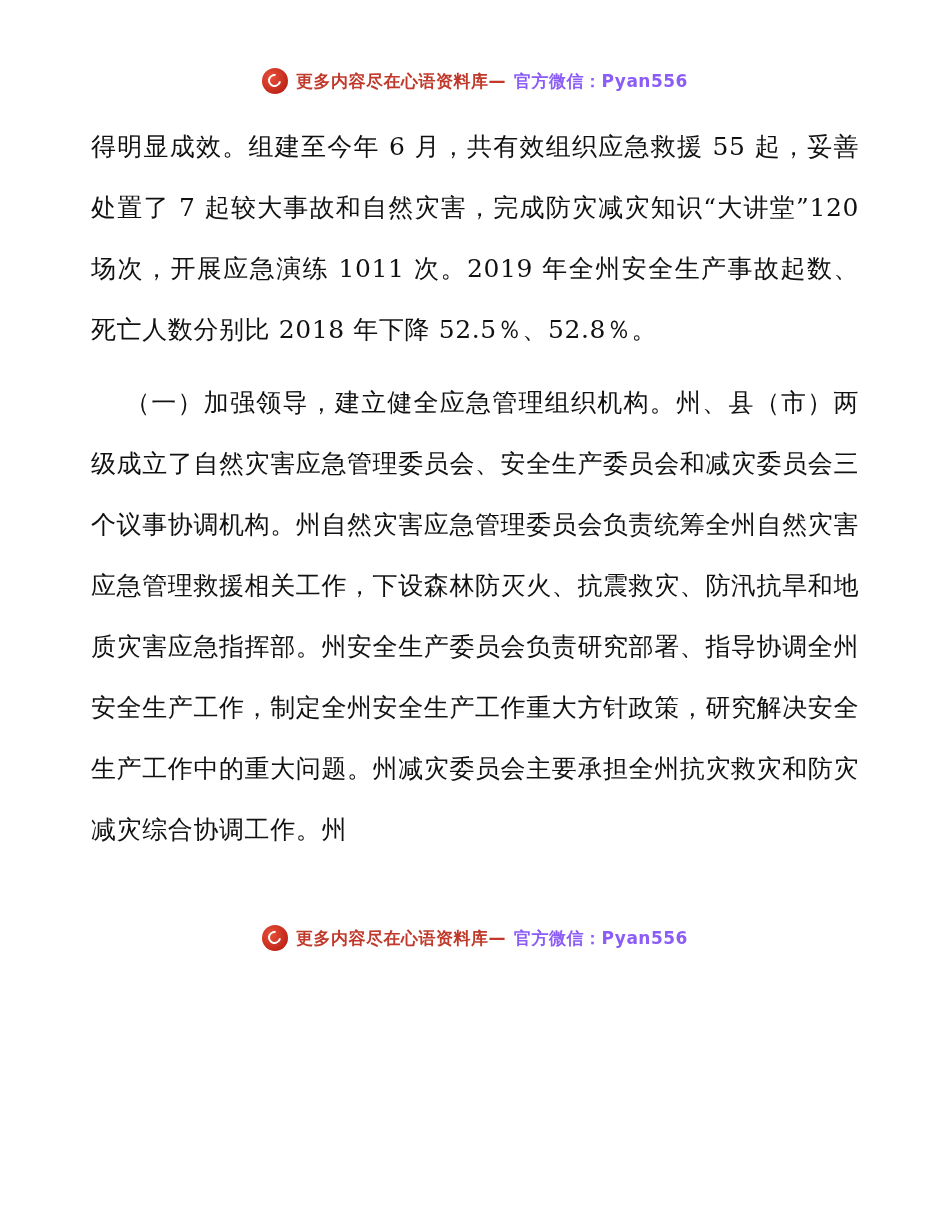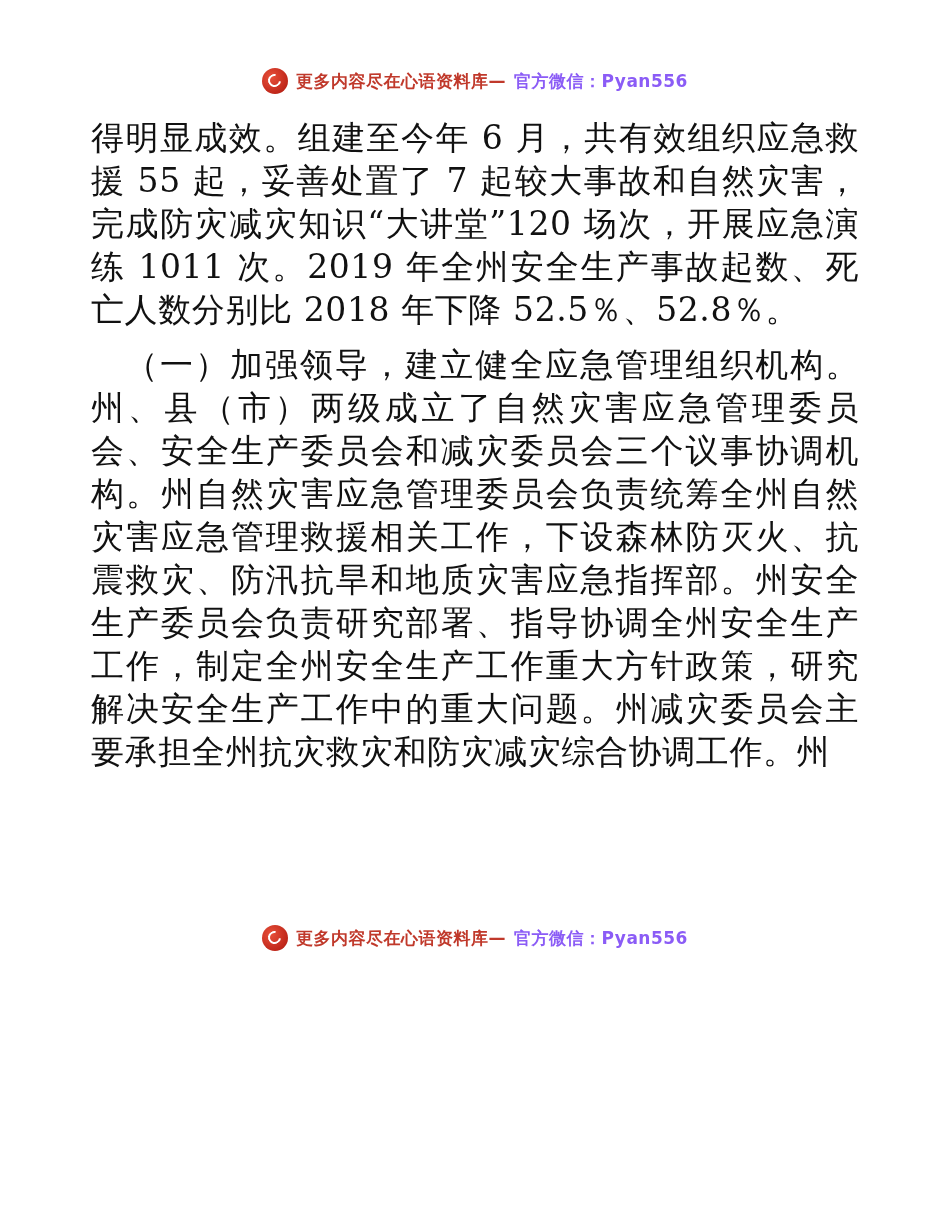--- a/index.html
+++ b/index.html
@@ -80,22 +80,22 @@
   }
 
   
   .content {
     margin: 0 auto;
     width: 768px;
     padding-top: 22px;
   }
   p.para {
     margin: 0 0 0 0;
-    font-size: 33px;
-    line-height: 43px;
+    font-size: 25px;
+    line-height: 61px;
     text-align: justify;
     text-justify: inter-ideograph;
     letter-spacing: 0.6px;
     font-family: "DejaVu Serif", "Liberation Serif", serif;
     color: #111111;
   }
   p.para + p.para {
     margin-top: 12px;
   }
   .indent {

